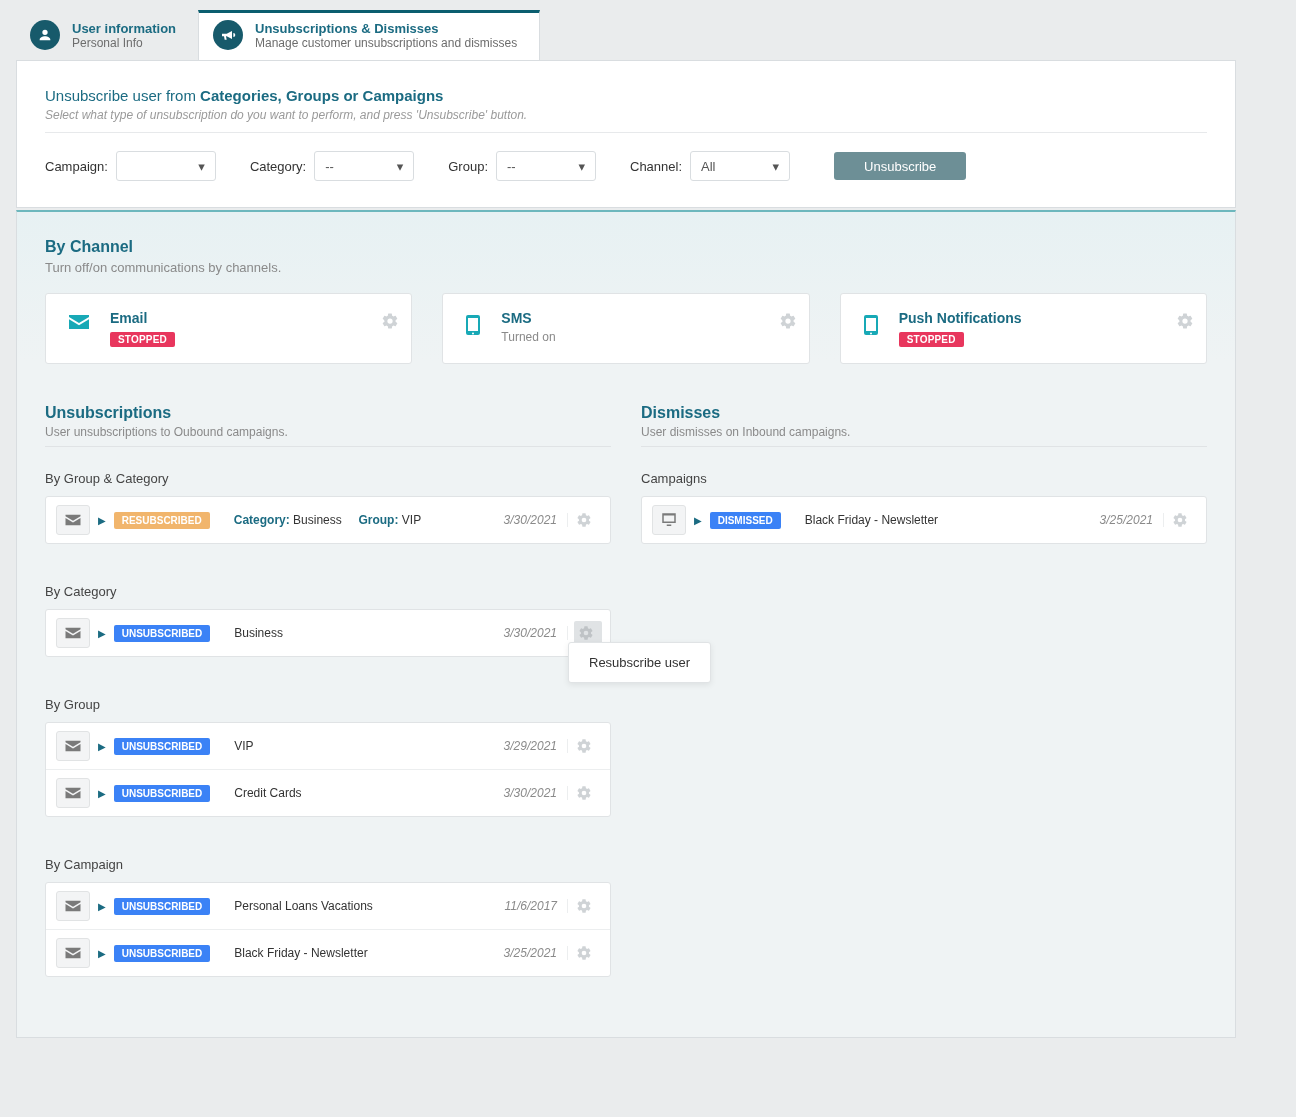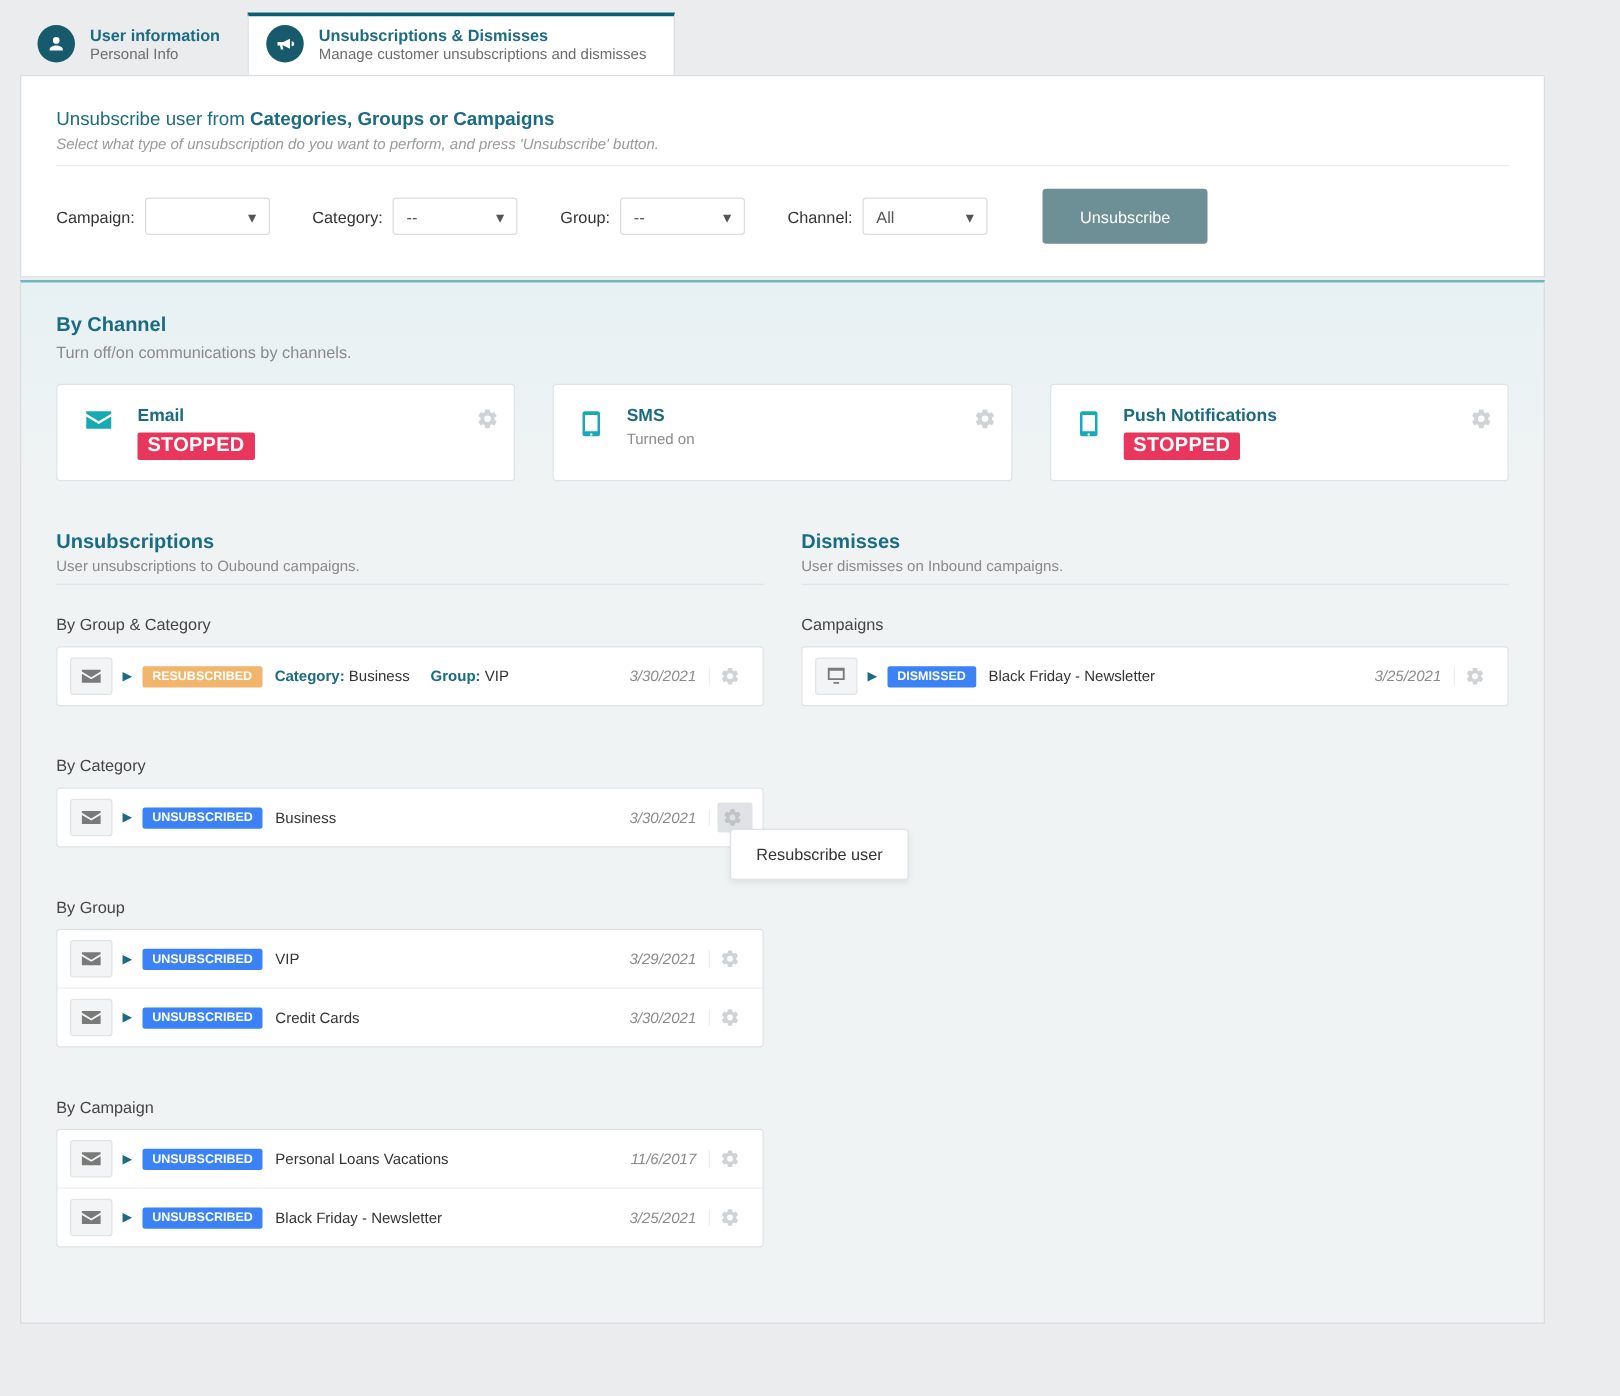--- a/index.html
+++ b/index.html
@@ -93,21 +93,21 @@
     color: #555;
     cursor: pointer;
   }
   .select.wide { min-width: 100px; }
   .btn {
     background: #6d8f96;
     color: #fff;
     border: none;
     border-radius: 3px;
     padding: 0 30px;
-    height: 44px;
+    height: 28px;
     font-size: 13px;
     cursor: pointer;
     margin-left: 36px;
   }
 
   
   .section {
     background: linear-gradient(#e7f1f3, #eff3f4 150px);
     border: 1px solid #d9dde0;
     border-top: 2px solid #6db7bd;
@@ -135,21 +135,21 @@
   .ch-icon {
     color: #18a9b6;
     margin-right: 16px;
     flex-shrink: 0;
   }
   .ch-name { color: #1b6b82; font-weight: 600; font-size: 14px; }
   .badge-stopped {
     display: inline-block;
     background: #e8365d;
     color: #fff;
-    font-size: 16px;
+    font-size: 10px;
     padding: 2px 8px;
     border-radius: 2px;
     margin-top: 6px;
     font-weight: 600;
     letter-spacing: 0.2px;
     text-align: right;
   }
   .ch-line { color: #8a8a8a; font-size: 12px; margin-top: 4px; }
   .gear-abs {
     position: absolute;
@@ -203,41 +203,41 @@
     font-size: 10px;
     margin-right: 8px;
   }
   .pill {
     display: inline-block;
     font-size: 10px;
     font-weight: 600;
     color: #fff;
     padding: 3px 8px;
     border-radius: 2px;
-    margin-right: 10px;
+    margin-right: 24px;
   }
   .pill.orange { background: #f1b56c; }
   .pill.red    { background: #3b82f6; }
   .row .lbl    { font-size: 12px; color: #333; }
   .row .blue   { color: #1b6b82; font-weight: 600; }
   .row .date   { margin-left: auto; color: #8a8a8a; font-style: italic; font-size: 12px; padding-right: 10px; border-right: 1px solid #eceeef; }
   .row .gear   { color: #cfd3d6; margin-left: 8px; width: 24px; text-align: center; cursor: pointer; }
   .row .gear.active {
     background: #e0e3e5;
     border-radius: 2px;
     padding: 4px;
     margin: -4px -2px -4px 6px;
     width: 28px;
     color: #bfc3c6;
   }
 
   
   .popover {
     position: absolute;
-    left: 538px;
+    left: 522px;
     top: 32px;
     background: #fff;
     border: 1px solid #e0e3e5;
     border-radius: 3px;
     box-shadow: 0 2px 6px rgba(0,0,0,0.08);
     padding: 12px 20px;
     font-size: 13px;
     color: #333;
     white-space: nowrap;
     z-index: 5;

